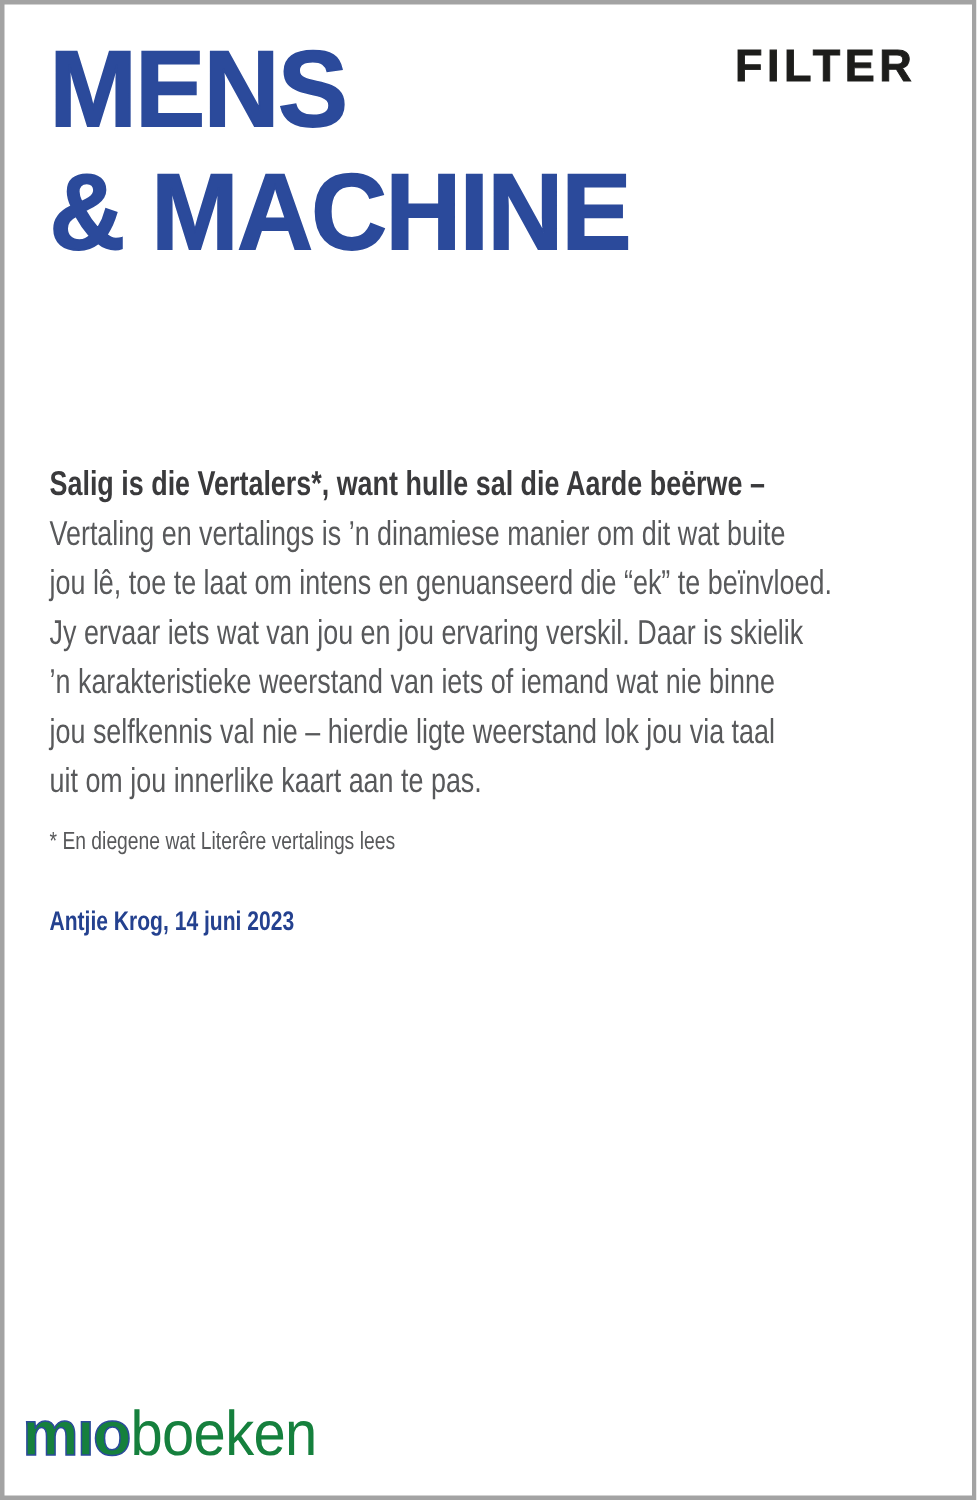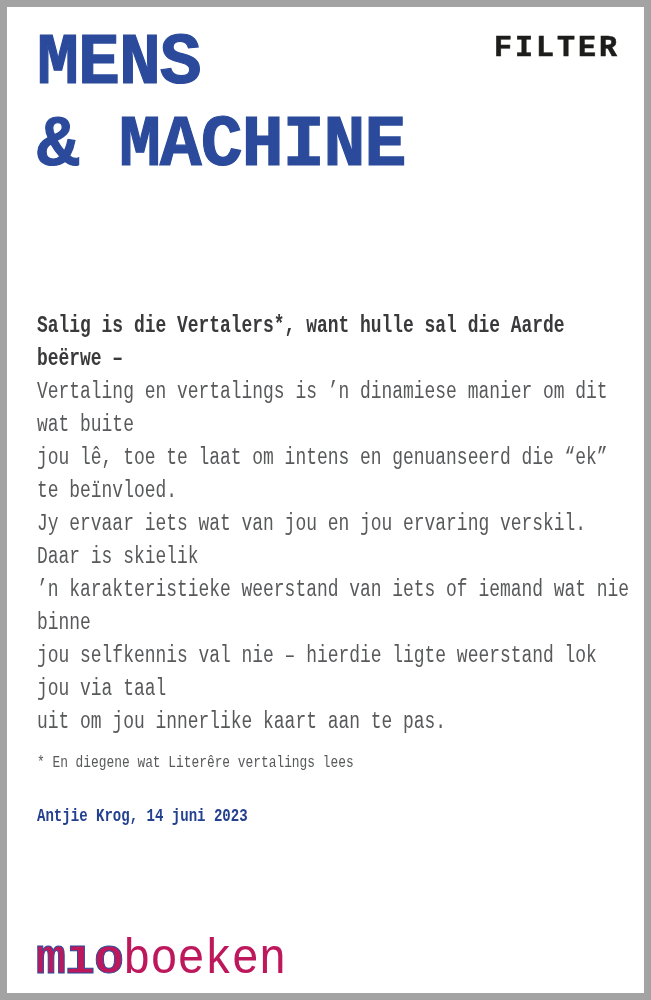--- a/index.html
+++ b/index.html
@@ -6,24 +6,23 @@
     margin: 0;
     padding: 0;
     background: #ffffff;
     font-family: "Liberation Sans", sans-serif;
   }
   .page {
     position: relative;
     width: 651px;
     height: 1000px;
     box-sizing: border-box;
-    border: 7px solid #a3a3a3;
+    border: 3px solid #a3a3a3;
     background: #ffffff;
     overflow: hidden;
-    font-family: Liberation Mono, monospace;
   }
 
   
   .title {
     position: absolute;
     left: 30px;
     top: 16px;
     color: #2b4a9b;
     font-size: 72px;
     line-height: 82px;
@@ -87,25 +86,25 @@
     margin-top: 32px;
     font-size: 18px;
     line-height: 22px;
     font-weight: bold;
     color: #24418f;
   }
 
   
   .logo {
     position: absolute;
-    left: 29px;
+    left: 12px;
     top: 932px;
-    font-size: 50px;
+    font-size: 42px;
     line-height: 42px;
-    color: #be185d;
+    color: #15803d;
     white-space: nowrap;
   }
   .logo .logo-bold {
     font-weight: bold;
     letter-spacing: -1px;
     -webkit-text-stroke: 1px #2b4a9b;
   }
   .logo .logo-light {
     font-weight: normal;
     letter-spacing: -0.5px;

